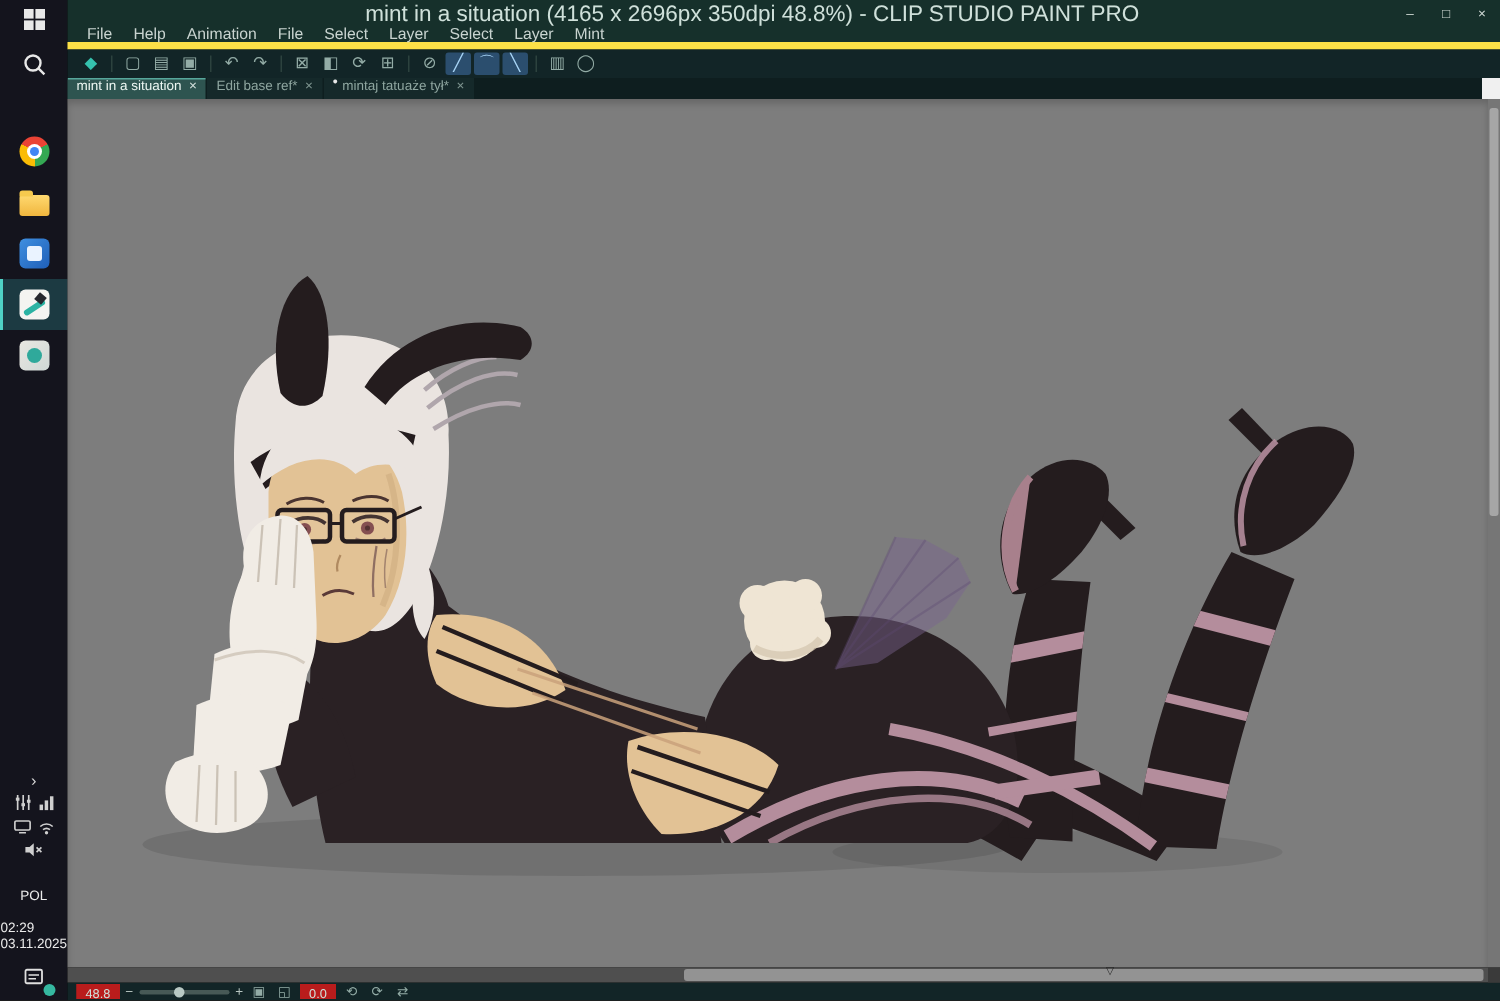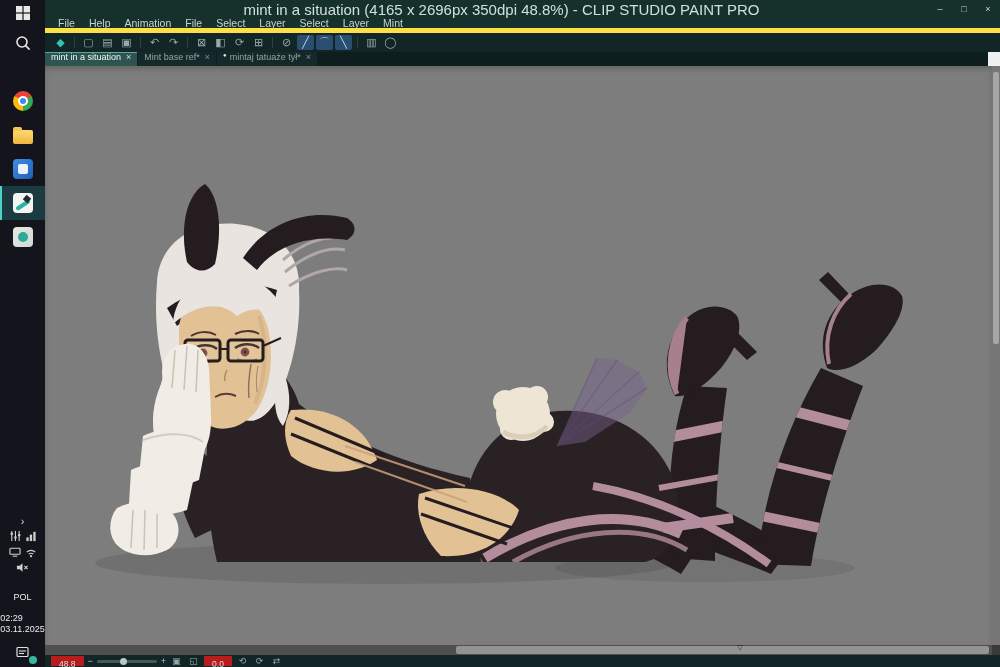--- a/index.html
+++ b/index.html
@@ -61,21 +61,21 @@
   .canvas svg{position:absolute;inset:0;width:100%;height:100%;}
   .vscroll{width:8px;background:#767676;position:relative;flex-shrink:0;}
   .vthumb{position:absolute;left:1px;right:1px;top:1%;height:47%;background:#a6a6a6;border-radius:2px;cursor:pointer;}
 
   .hscroll-row{height:10px;display:flex;flex-shrink:0;background:#4f4f4f;position:relative;}
   .hthumb{position:absolute;top:1px;bottom:1px;left:43%;right:1.2%;background:#939393;border-radius:2px;cursor:pointer;}
   .hmarker{position:absolute;left:72.5%;top:-2px;font-size:7px;color:#222;line-height:10px;}
   .hscroll-corner{position:absolute;right:0;top:0;width:8px;height:10px;background:#3a3a3a;}
 
   .statusbar{height:12px;background:var(--statusbar-bg,#122527);display:flex;align-items:center;padding-left:6px;gap:4px;flex-shrink:0;font-size:9px;color:#b7c6c1;}
-  .sb-box{border:4px solid #b91c1c;background:#b91c1c;padding:0 4px;height:10px;line-height:9px;font-size:8.5px;color:#cfe0da;}
+  .sb-box{border:2px solid #b91c1c;background:#b91c1c;padding:0 4px;height:10px;line-height:9px;font-size:8.5px;color:#cfe0da;}
   .sb-glyph{cursor:pointer;line-height:10px;font-size:9px;}
   .sb-slider{width:60px;height:3px;background:#475956;border-radius:2px;position:relative;cursor:pointer;}
   .sb-slider .knob{position:absolute;top:-2px;width:7px;height:7px;border-radius:50%;background:#b9c9c4;}
   .sb-icon{width:13px;height:11px;display:flex;align-items:center;justify-content:center;font-size:9px;color:#93aca6;cursor:pointer;line-height:1;}
 
   
   .f-skin{fill:var(--art-skin,#e2c295);}
   .f-suit{fill:var(--art-suit,#2a2124);}
   .f-black{fill:var(--art-black,#241c1e);}
   .f-hair{fill:var(--art-hair,#eae4e0);}
@@ -227,21 +227,21 @@
       <span class="tool-icon">▥</span>
       <span class="tool-icon">◯</span>
     </div>
 
     <div class="tabbar">
       <div class="tab active">
         <span>mint in a situation</span>
         <span class="close">×</span>
       </div>
       <div class="tab">
-        <span>Mint base ref*</span>
+        <span>Edit base ref*</span>
         <span class="close">×</span>
       </div>
       <div class="tab">
         <span class="dot">●</span>
         <span>mintaj tatuaże tył*</span>
         <span class="close">×</span>
       </div>
       <div class="tab-corner"></div>
     </div>
 

